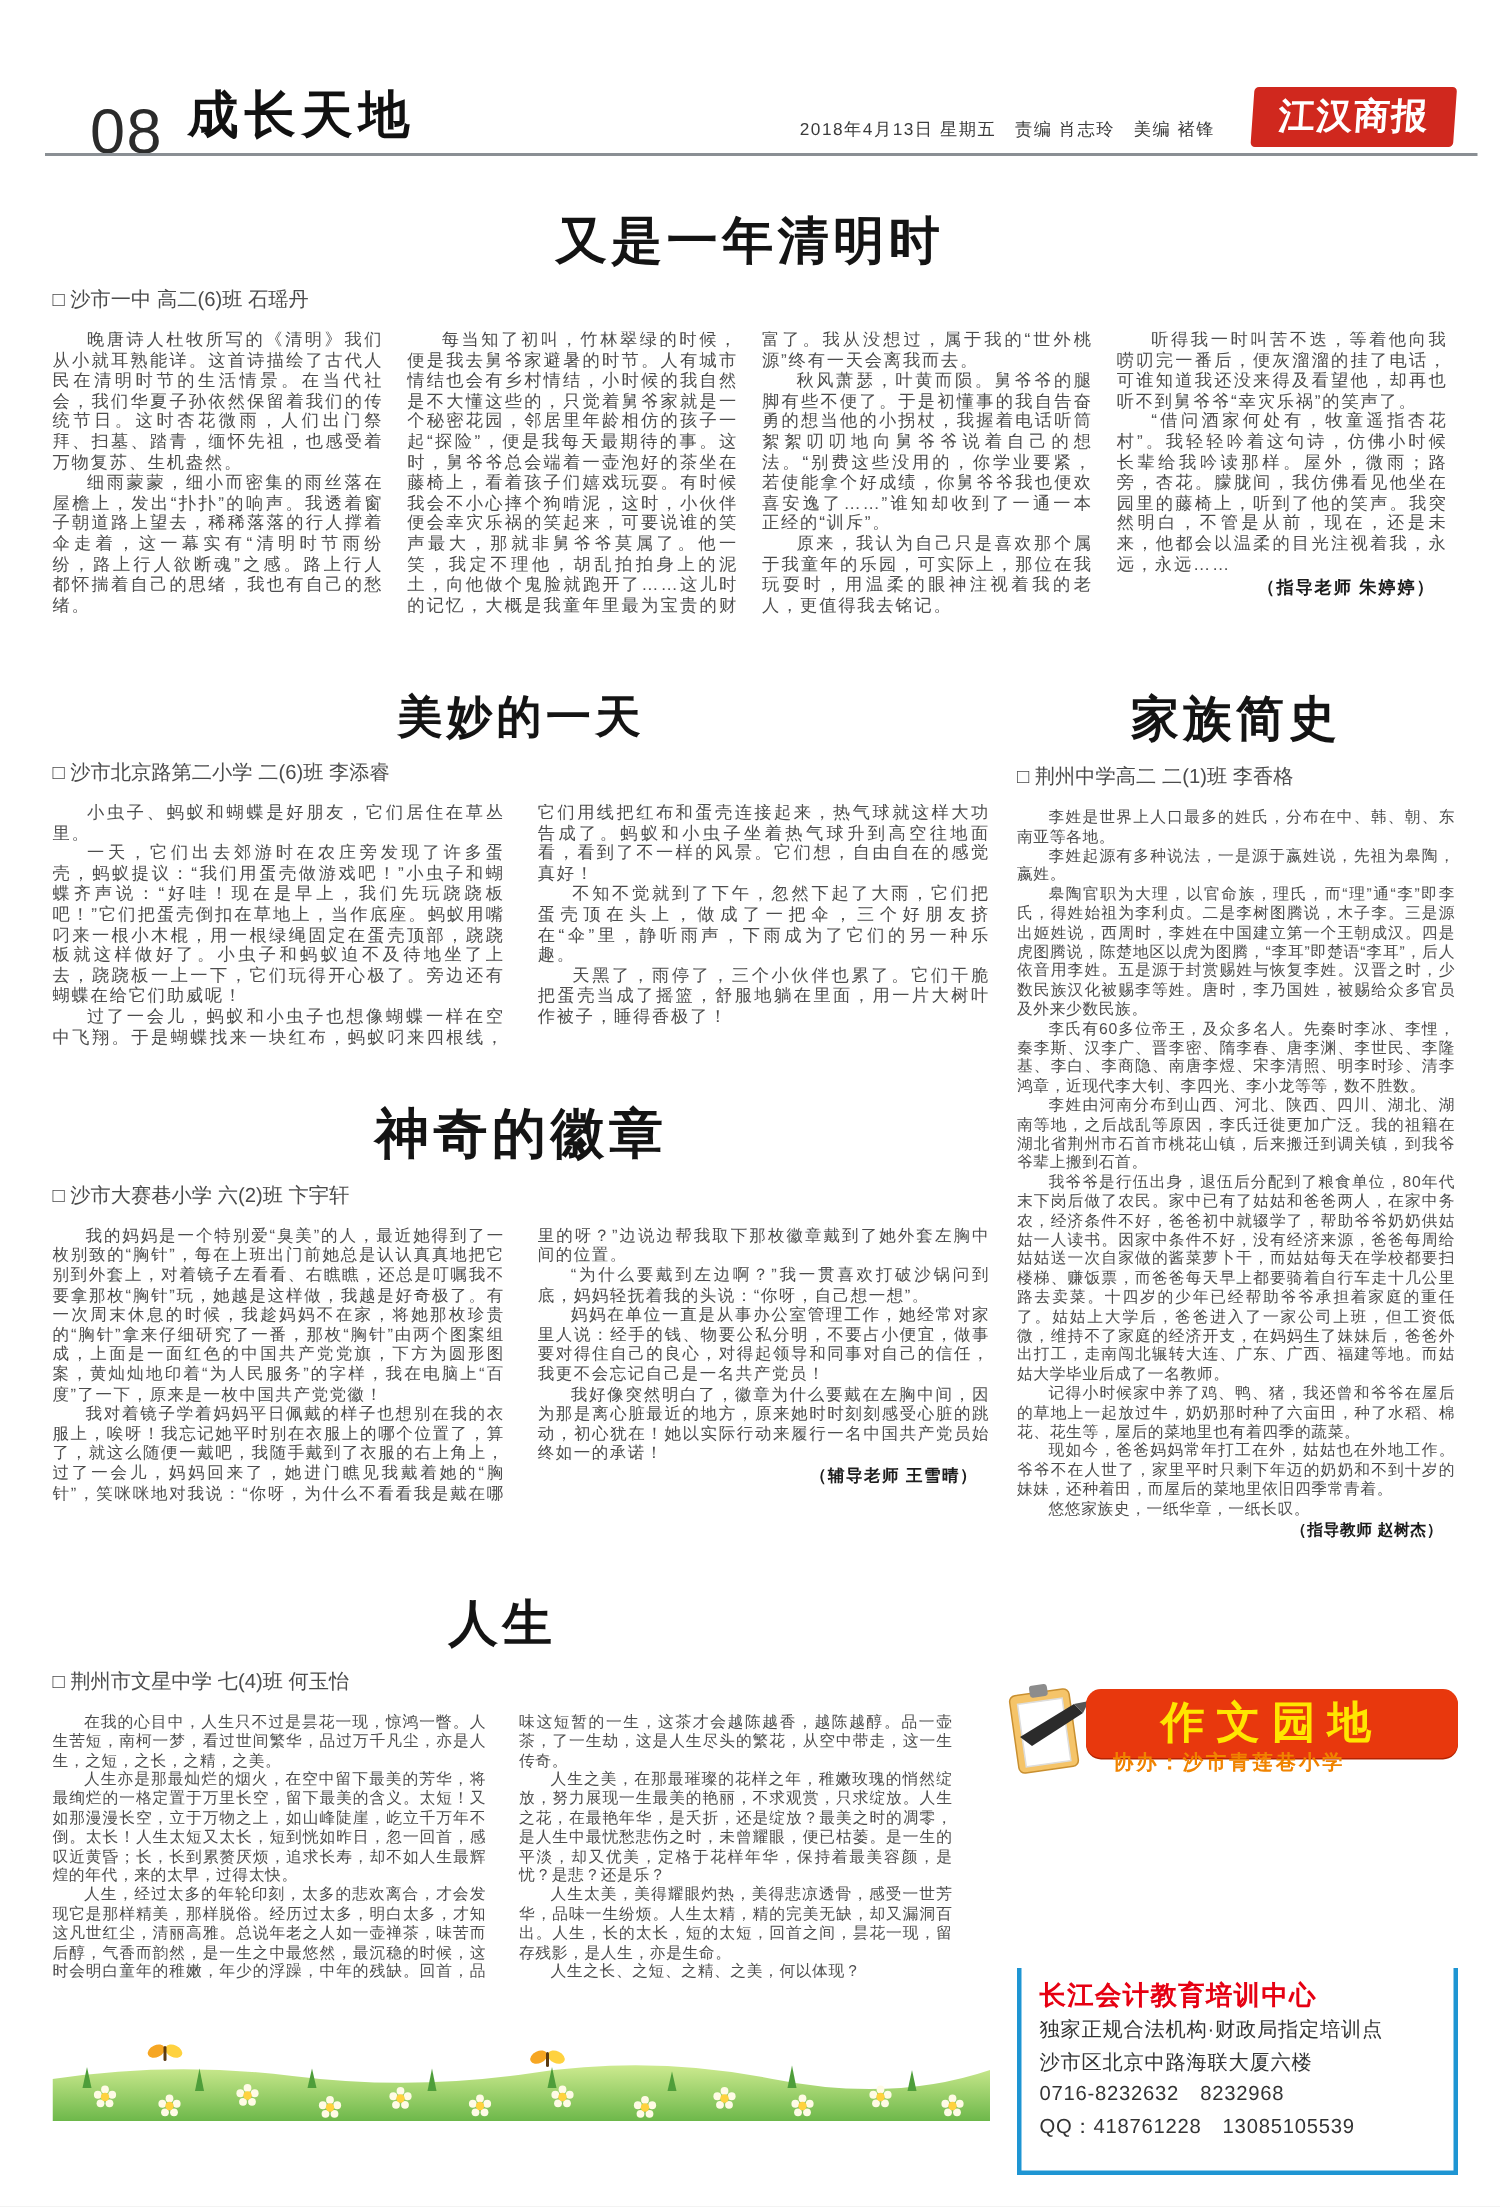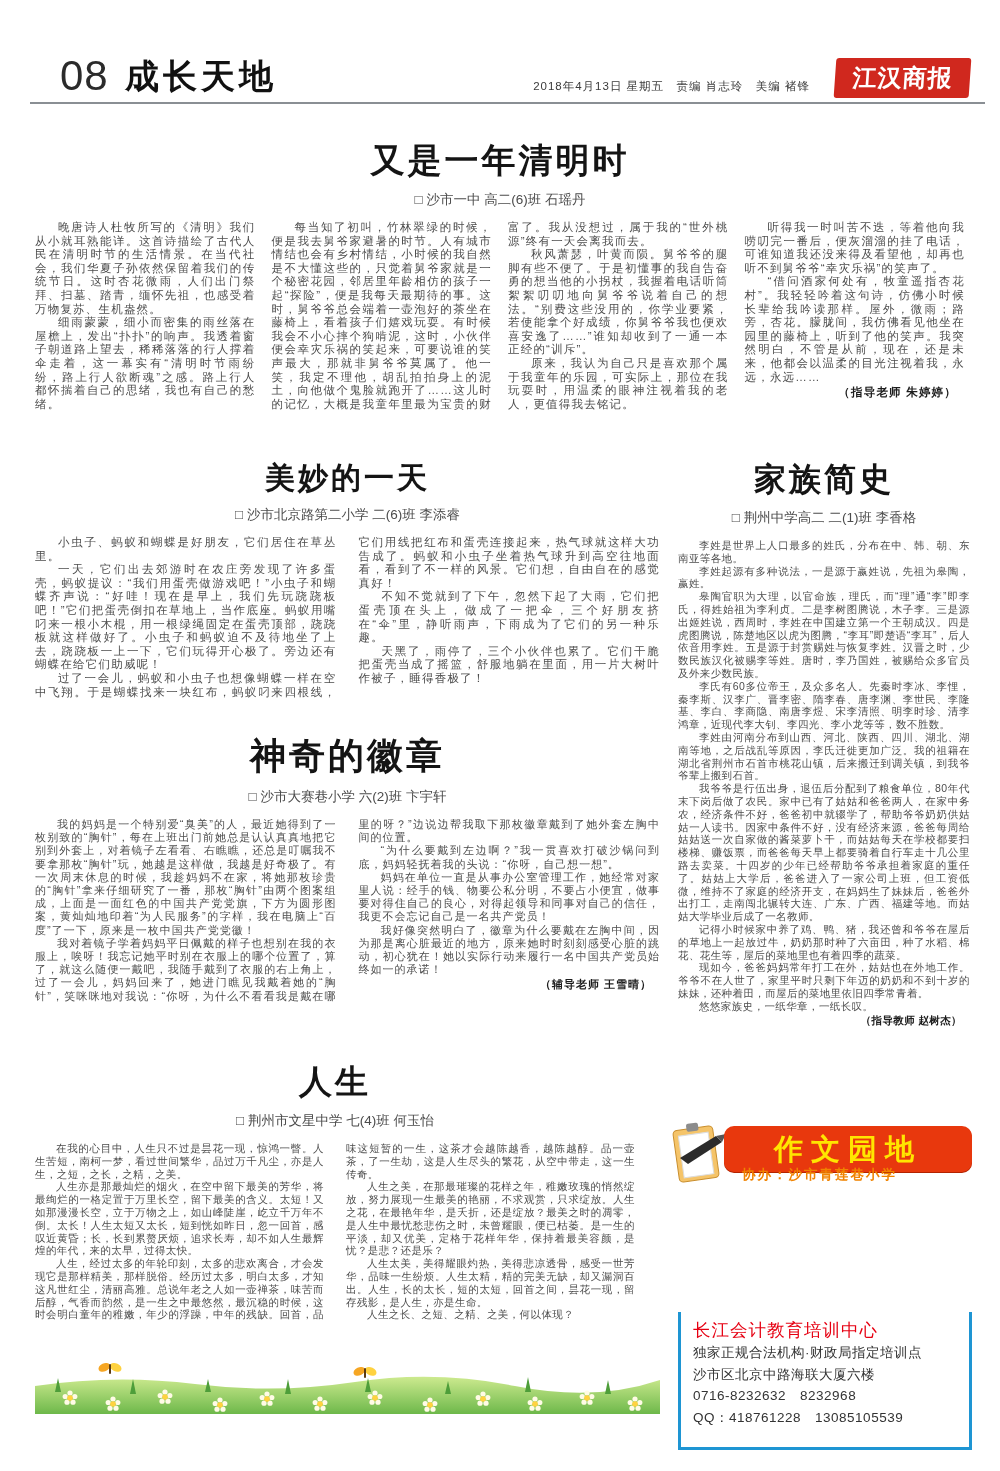--- a/index.html
+++ b/index.html
@@ -4,31 +4,31 @@
 <style>
   * { margin:0; padding:0; box-sizing:border-box; }
   html,body { background:#e9e9e9; }
   body { font-family:"Liberation Sans", sans-serif; }
   #page {
     position:relative; width:1000px; height:1471px; margin:0 auto;
     background:#ffffff; overflow:hidden; color:#222;
   }
   
   .hdr { position:absolute; left:60px; top:48px; right:30px; height:50px; }
-  .pagenum { position:absolute; left:0; top:4px; font-size:42px; font-weight:400; color:#2b2b2b; letter-spacing:1px; }
+  .pagenum { position:absolute; left:0; top:16px; font-size:42px; font-weight:400; color:#2b2b2b; letter-spacing:1px; }
   .section { position:absolute; left:65px; top:6px; font-size:34px; font-weight:700; color:#111; letter-spacing:4px; }
   .dateline { position:absolute; right:160px; bottom:4px; font-size:11.5px; color:#3a3a3a; letter-spacing:1px; white-space:nowrap; }
   .masthead { position:absolute; right:0; bottom:0; width:135px; height:40px; background:#d0281e;
     color:#fff; font-weight:700; font-size:24px; line-height:40px; text-align:center;
     letter-spacing:1px; transform:skewX(-4deg); border-radius:3px; }
   .toprule { position:absolute; left:30px; top:102px; width:955px; border-top:2px solid #8a8f94; }
   
   .article { position:absolute; }
   .a-title { text-align:center; font-weight:700; color:#141414; letter-spacing:3px; }
-  .a-byline { text-align:center; color:#4b4b4b; font-size:13.5px; margin-top:7px; }
+  .a-byline { text-align:left; color:#4b4b4b; font-size:13.5px; margin-top:7px; }
   .a-body { margin-top:12px; text-align:justify; color:#4d4d4d; overflow:hidden; }
   .a-body p { text-indent:2em; margin:0; }
   .a-body p.sig { text-indent:0; text-align:right; color:#1c1c1c; font-weight:700; padding-right:8px; margin-top:2px; }
   .cols2 { column-count:2; column-gap:22px; }
   .cols4 { column-count:4; column-gap:16px; }
   .fs-a { font-size:11.5px; line-height:13.6px; letter-spacing:1.2px; }
   .fs-b { font-size:11px;   line-height:13.2px; letter-spacing:1px; }
   .fs-c { font-size:10.5px; line-height:12.8px; letter-spacing:0.4px; }
   
   .ad-zuowen { position:absolute; left:672px; top:1118px; width:300px; height:92px; }
@@ -37,21 +37,21 @@
     text-align:center; line-height:46px; box-shadow:0 1px 0 #b32300; }
   .zw-coop { position:absolute; left:70px; top:48px; font-size:13.5px; font-weight:700; color:#f08300; letter-spacing:2px; }
   .zw-icon { position:absolute; left:-4px; top:0; }
   .ad-edu { position:absolute; left:678px; top:1212px; width:294px; height:100px; background:#1e95d3; padding-top:5px; }
   .edu-title { text-align:center; color:#ffffff; font-size:27px; font-weight:700; letter-spacing:10px; }
   .edu-line { text-align:center; color:#ffe600; font-size:16.5px; font-weight:700; letter-spacing:2px; margin-top:2px; }
   .edu-strip { margin:4px 6px 0 6px; background:#e60012; color:#ffe600; font-size:13px; font-weight:700;
     font-style:italic; text-align:center; padding:2px 0; letter-spacing:1px; }
   .ad-training { position:absolute; left:678px; top:1312px; width:294px; height:138px;
     background:#fff; border:3px solid #1e95d3; border-top:none; padding:6px 12px; }
-  .tr-title { color:#e60012; font-size:17.5px; font-weight:400; letter-spacing:1px; }
+  .tr-title { color:#e60012; font-size:17.5px; font-weight:700; letter-spacing:1px; }
   .tr-line { color:#333; font-size:13.5px; line-height:1.6; letter-spacing:0.5px; }
   
   .grass { position:absolute; left:35px; top:1352px; width:625px; height:62px; }
 </style>
 </head>
 <body>
 
 <div id="page">
 
   <div class="hdr">

